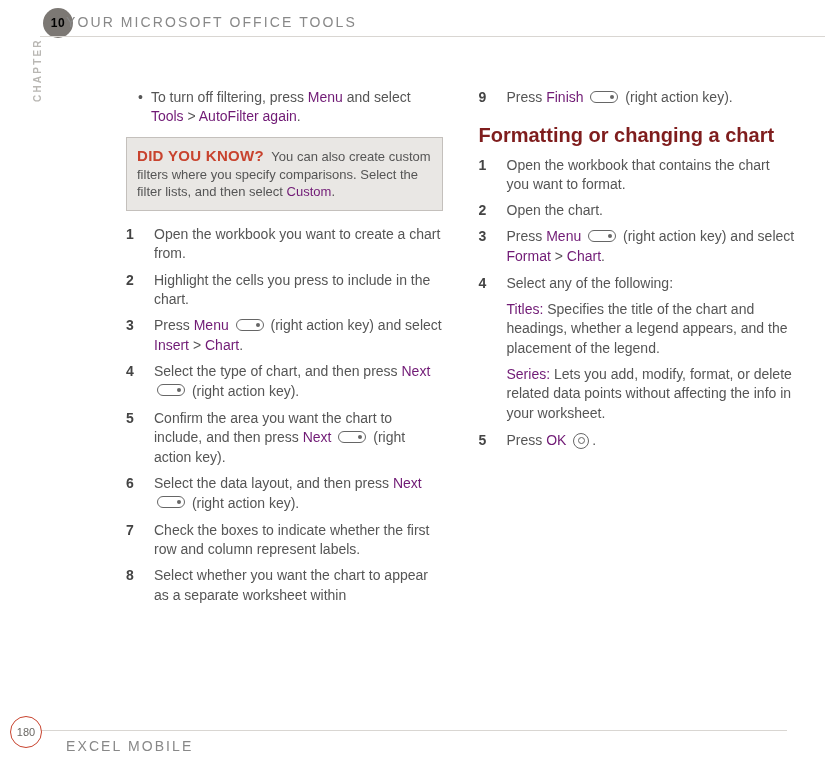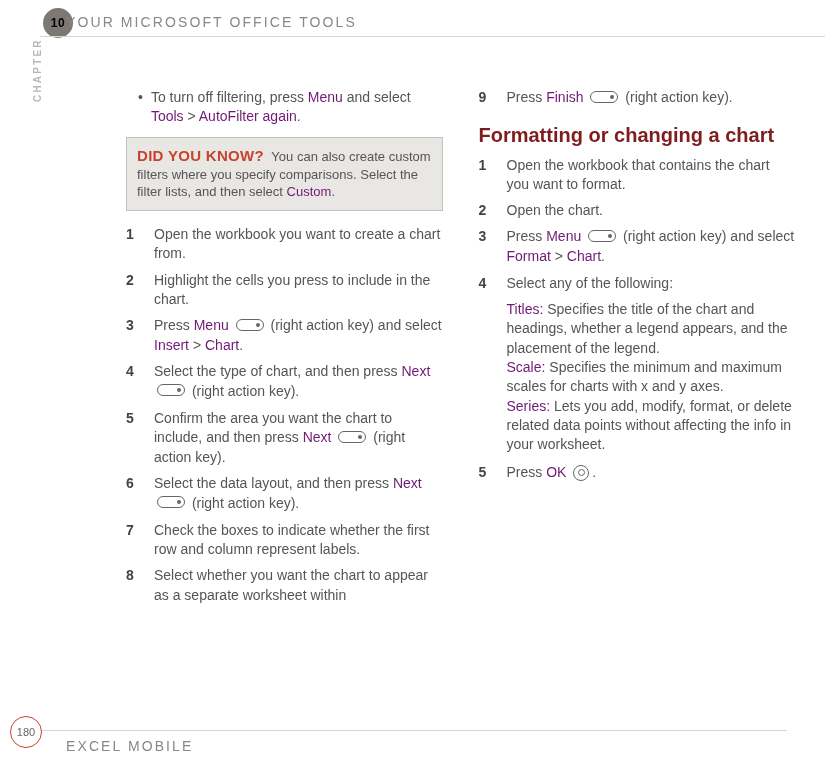--- a/index.html
+++ b/index.html
@@ -75,21 +75,21 @@
   }
   .callout .tag{color:var(--accent);font-weight:700;font-size:15px;letter-spacing:.3px;margin-right:4px;}
   h4.sec{
     color:#7f1d1d;font-size:20px;font-weight:700;
     margin:6px 0 6px 0;
   }
   ol.steps{list-style:none;margin:0;padding:0;}
   ol.steps>li{display:flex;gap:14px;margin-bottom:7px;}
   .num{font-weight:700;color:#444;min-width:14px;flex:0 0 auto;}
   .body{flex:1;}
-  .sub{margin-left:28px;}
+  .sub{margin-top:7px;margin-left:28px;}
   b{font-weight:400;color:#701a75;}
   .key{
     display:inline-block;vertical-align:middle;
     margin:0 3px;
   }
   .key-pill{
     width:26px;height:10px;border:1.5px solid #666;border-radius:6px;
     display:inline-block;position:relative;top:0px;
   }
   .key-pill::after{
@@ -235,21 +235,20 @@
           <span> (right action key) and select </span><b>Format</b><span> &gt; </span><b>Chart</b><span>.</span>
         </span>
       </li>
       <li>
           <span class="num">4</span>
           <span class="body">Select any of the following:</span>
         </li>
     </ol>
 
     <div class="sub"><b>Titles:</b><span> Specifies the title of the chart and headings, whether a legend appears, and the placement of the legend.</span></div>
-    <div class="sub"><b>Scale:</b><span> Specifies the minimum and maximum scales for charts with x and y axes.</span></div>
     <div class="sub"><b>Series:</b><span> Lets you add, modify, format, or delete related data points without affecting the info in your worksheet.</span></div>
 
     <ol class="steps" style="margin-top:8px;">
       <li>
           <span class="num">5</span>
         <span class="body">
           <span>Press </span><b>OK</b>
           <span class="key"><span class="key-round"></span></span><span>.</span>
         </span>
       </li>

